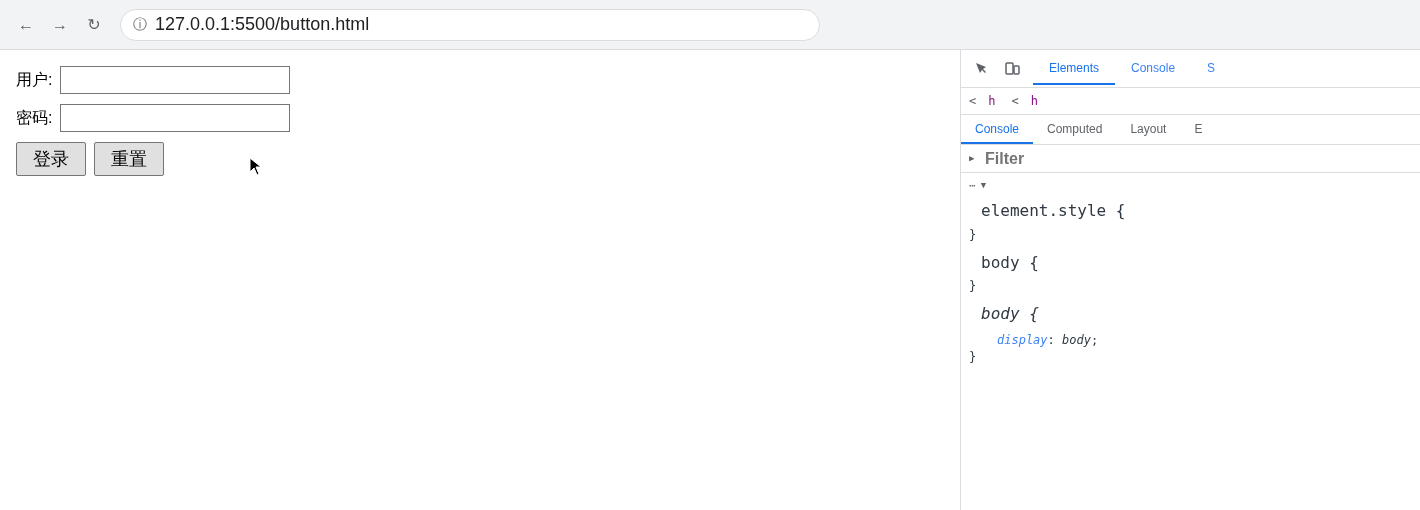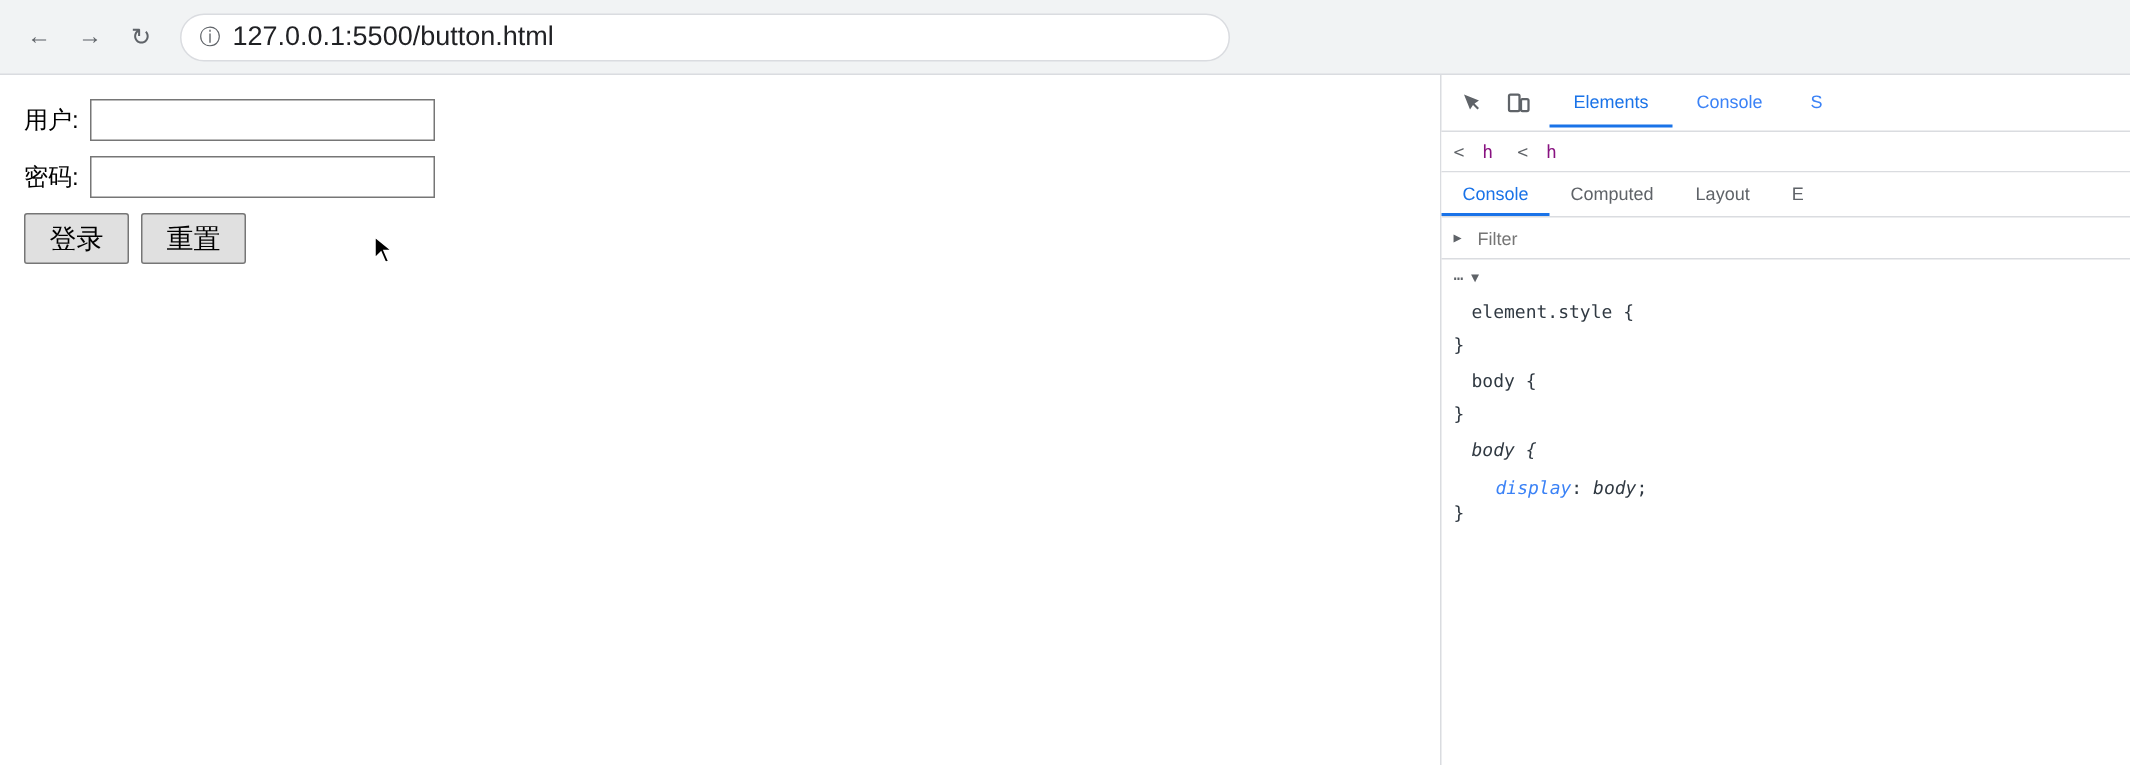--- a/index.html
+++ b/index.html
@@ -213,40 +213,41 @@
     .expand-triangle {
       width: 10px;
       color: #5f6368;
       font-size: 9px;
     }
     .filter-input {
       flex: 1;
       height: 20px;
       border: none;
       outline: none;
-      font-size: 12px;
+      font-size: 16px;
       font-family: Arial, sans-serif;
       color: #000000;
       background: transparent;
+      font-weight: bold;
     }
 
     .devtools-styles-content {
       flex: 1;
       overflow-y: auto;
       padding: 4px 0;
     }
 
     .style-rule {
       padding: 4px 8px 4px 20px;
       line-height: 1.6;
     }
     .selector-text {
       color: #303942;
       font-family: 'Consolas', monospace;
-      font-size: 12px;
+      font-size: 16px;
     }
     .closing-brace {
       color: #303942;
       font-family: 'Consolas', monospace;
       font-size: 12px;
       padding-left: 8px;
     }
 
     .style-property-line {
       padding: 0 8px 0 36px;

